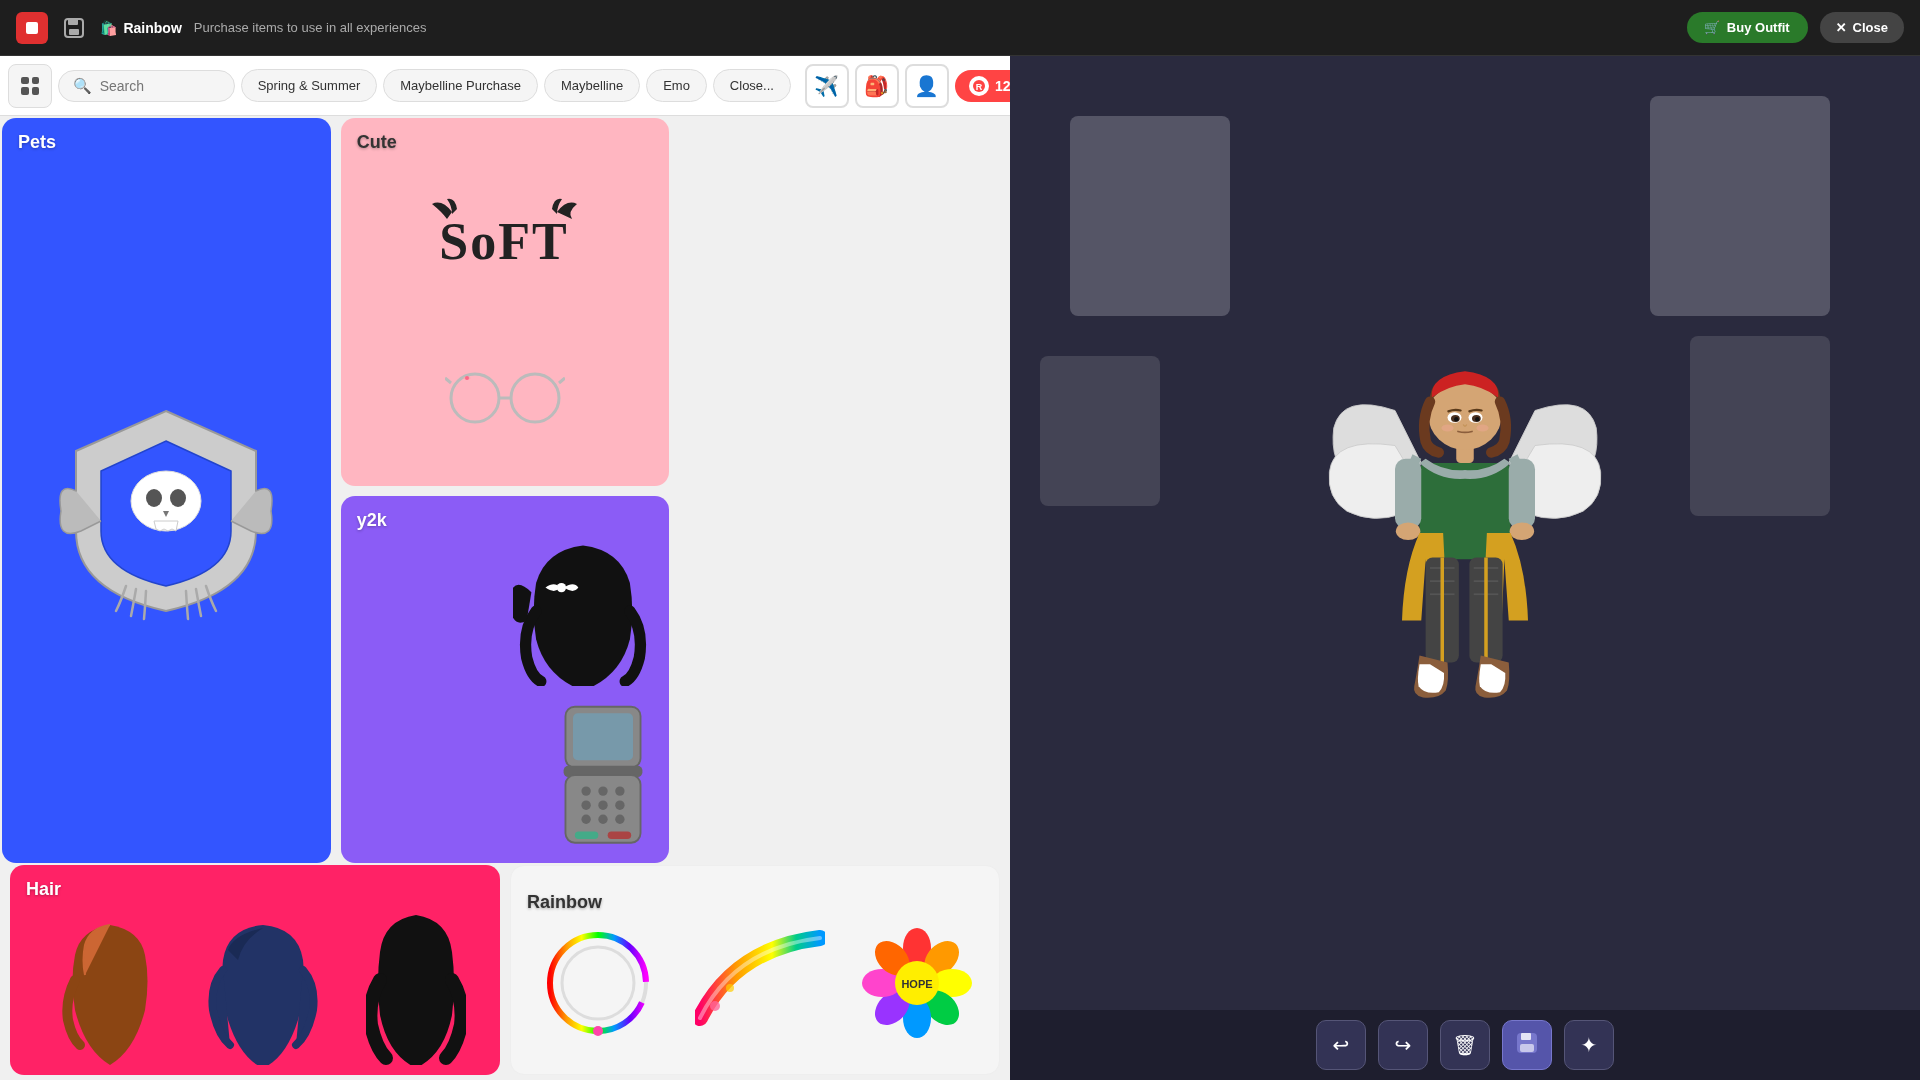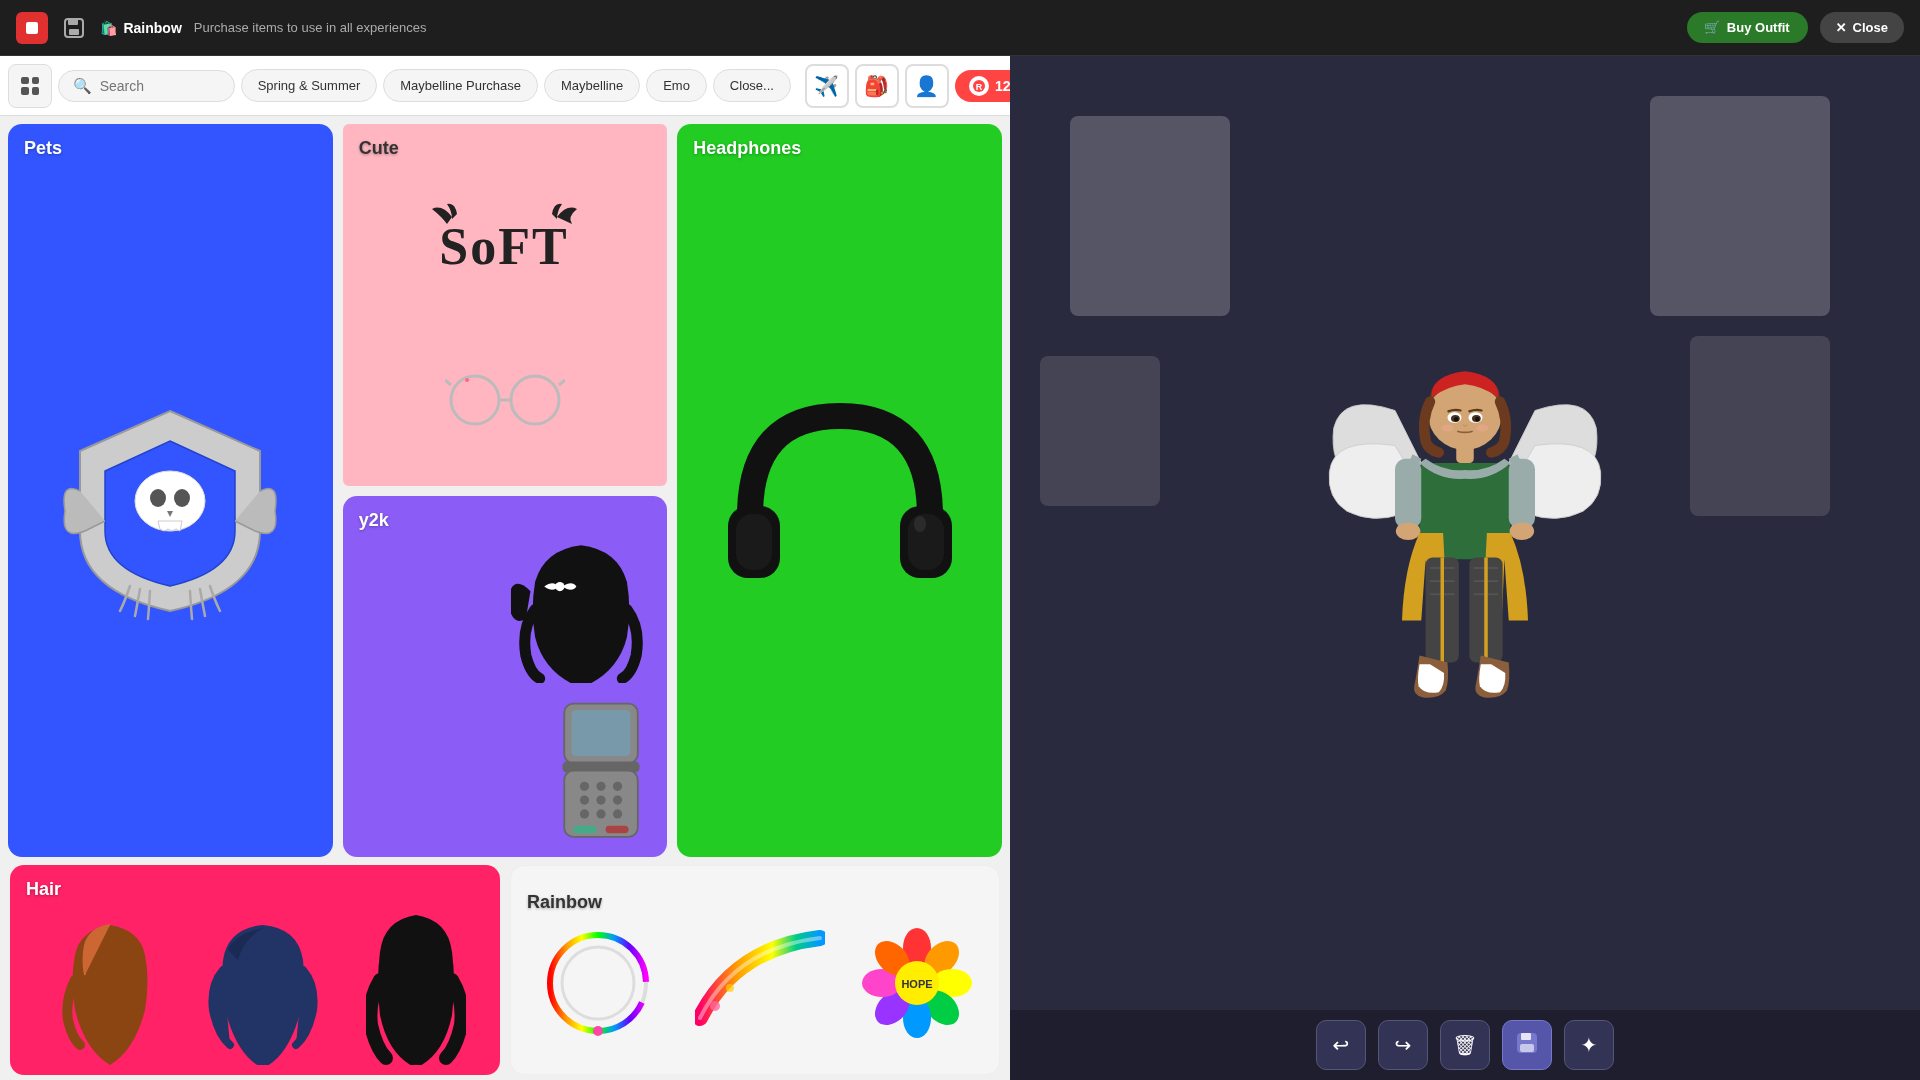--- a/index.html
+++ b/index.html
@@ -387,21 +387,21 @@
         <span style="background:#fff;border-radius:50%;width:20px;height:20px;display:inline-flex;align-items:center;justify-content:center;">
           <svg width="14" height="14" viewBox="0 0 14 14" fill="none">
             <circle cx="7" cy="7" r="6" fill="#ff4444"></circle>
             <text x="7" y="11" text-anchor="middle" fill="white" font-size="9" font-weight="bold">R</text>
           </svg>
         </span>
         <span>12</span>
       </div>
     </div>
 
-    <div style="flex:1; padding:8px; display:grid; grid-template-columns:1fr 1fr 1fr; grid-template-rows:1fr 1fr; gap:10px; overflow:hidden;">
+    <div style="flex:1; padding:2px; display:grid; grid-template-columns:1fr 1fr 1fr; grid-template-rows:1fr 1fr; gap:10px; overflow:hidden;">
 
       <div class="category-card card-pets" style="grid-row:1/3; grid-column:1/2; min-height:0; background:#3355ff; position:relative;">
         <span class="category-label">Pets</span>
         <div class="card-img-area" style="padding-top:60px;">
 
           <svg width="220" height="220" viewBox="0 0 220 220" fill="none" xmlns="http://www.w3.org/2000/svg">
 
             <path d="M110 10 L200 50 L200 130 Q200 190 110 210 Q20 190 20 130 L20 50 Z" fill="#ccc" stroke="#999" stroke-width="2"></path>
 
             <path d="M110 40 L175 70 L175 130 Q175 170 110 185 Q45 170 45 130 L45 70 Z" fill="#3355ff" stroke="#2244cc" stroke-width="1.5"></path>
@@ -417,21 +417,21 @@
 
             <path d="M20 90 Q0 80 5 110 Q0 140 25 130 L45 120" fill="#bbb" stroke="#999" stroke-width="1.5"></path>
             <path d="M200 90 Q220 80 215 110 Q220 140 195 130 L175 120" fill="#bbb" stroke="#999" stroke-width="1.5"></path>
 
             <path d="M70 185 Q65 200 60 210 M80 188 Q77 205 75 215 M90 190 Q89 207 88 218" stroke="#aaa" stroke-width="2.5" stroke-linecap="round" fill="none"></path>
             <path d="M150 185 Q155 200 160 210 M140 188 Q143 205 145 215 M130 190 Q131 207 132 218" stroke="#aaa" stroke-width="2.5" stroke-linecap="round" fill="none"></path>
           </svg>
         </div>
       </div>
 
-      <div class="category-card" style="grid-row:1/2; grid-column:2/3; background:#ffb6c1; border-radius:6px; position:relative; overflow:hidden; cursor:pointer;">
+      <div class="category-card" style="grid-row:1/2; grid-column:2/3; background:#ffb6c1; border-radius:14px; position:relative; overflow:hidden; cursor:pointer;">
         <span class="category-label dark" style="color:#333;">Cute</span>
         <div class="card-img-area multi" style="padding-top:40px; align-items:center;">
 
           <svg width="155" height="80" viewBox="0 0 155 80">
             <text x="77" y="65" text-anchor="middle" font-family="serif" font-size="52" font-weight="900" fill="#222" letter-spacing="2">SoFT</text>
 
             <path d="M25 18 Q15 5 5 10 Q15 18 20 25" fill="#222"></path>
             <path d="M30 15 Q28 3 20 5 Q25 12 25 20" fill="#222"></path>
             <path d="M130 18 Q140 5 150 10 Q140 18 145 25" fill="#222"></path>
             <path d="M125 15 Q127 3 135 5 Q130 12 130 20" fill="#222"></path>
@@ -486,38 +486,20 @@
             <circle cx="32" cy="125" r="5" fill="#666"></circle>
             <circle cx="50" cy="125" r="5" fill="#666"></circle>
             <circle cx="68" cy="125" r="5" fill="#666"></circle>
 
             <rect x="20" y="138" width="25" height="8" rx="4" fill="#4a8"></rect>
             <rect x="55" y="138" width="25" height="8" rx="4" fill="#a44"></rect>
           </svg>
         </div>
       </div>
 
-      <div class="category-card card-headphones" style="grid-row:1/3; grid-column:3/4; background:#22cc22; position:relative;">
-        <span class="category-label">Headphones</span>
-        <div class="card-img-area" style="padding-top:60px;">
-
-          <svg width="240" height="230" viewBox="0 0 240 230" fill="none" xmlns="http://www.w3.org/2000/svg">
-
-            <path d="M30 120 Q30 20 120 20 Q210 20 210 120" stroke="#111" stroke-width="26" fill="none" stroke-linecap="round"></path>
-
-            <rect x="8" y="110" width="52" height="72" rx="20" fill="#111"></rect>
-            <rect x="16" y="118" width="36" height="56" rx="16" fill="#1a1a1a"></rect>
-
-            <rect x="180" y="110" width="52" height="72" rx="20" fill="#111"></rect>
-            <rect x="188" y="118" width="36" height="56" rx="16" fill="#1a1a1a"></rect>
-
-            <ellipse cx="200" cy="128" rx="6" ry="8" fill="rgba(255,255,255,0.08)"></ellipse>
-          </svg>
-        </div>
-      </div>
     </div>
 
     <div style="padding:0 10px 10px; display:grid; grid-template-columns:1fr 1fr; gap:10px; height:215px;">
 
       <div class="card-hair" style="position:relative; overflow:hidden;">
         <span class="category-label">Hair</span>
         <div style="display:flex; flex-direction:row; align-items:flex-end; justify-content:space-around; width:100%; height:100%; padding:35px 10px 10px;">
 
           <svg width="100" height="145" viewBox="0 0 100 145">
             <path d="M50 5 Q20 10 15 35 Q10 60 15 90 Q25 130 50 145 Q75 130 85 90 Q90 60 85 35 Q80 10 50 5 Z" fill="#8B4513"></path>

